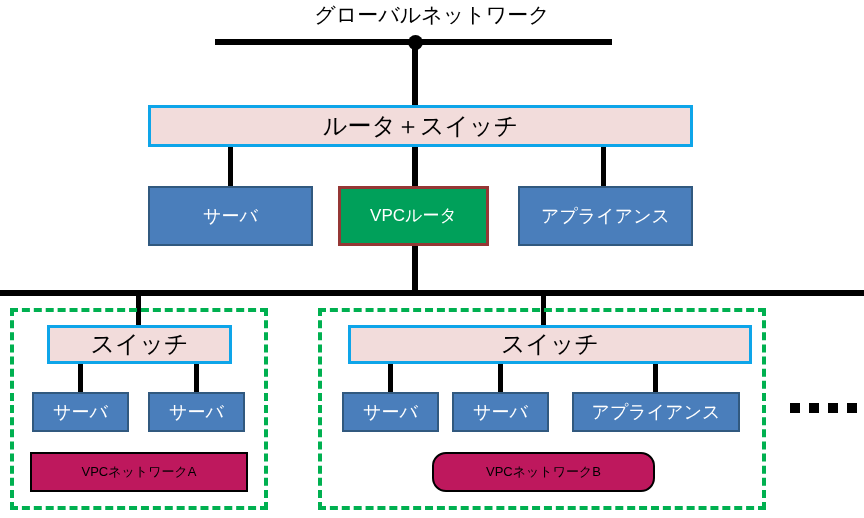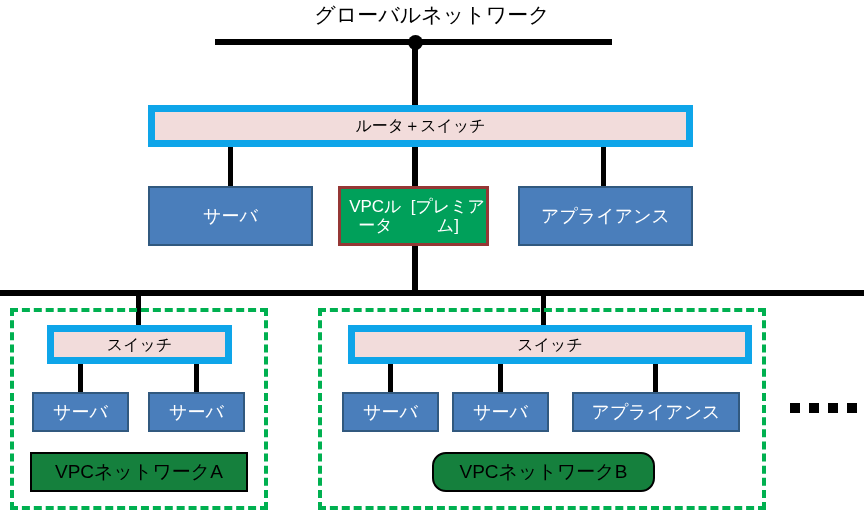--- a/index.html
+++ b/index.html
@@ -55,44 +55,44 @@
   .node {
     box-sizing: border-box;
     display: flex;
     align-items: center;
     justify-content: center;
     text-align: center;
     line-height: 1.12;
   }
   .node-switch {
     background: #f2dcdb;
-    border: 7px solid #0ea5e9;
+    border: 3px solid #0ea5e9;
     color: #000000;
-    font-size: 16px;
+    font-size: 24px;
   }
   .node-net {
     background: #4a7ebb;
     border: 2px solid #31597f;
     color: #ffffff;
     font-size: 18px;
     justify-content: center;
   }
   .node-vpc-router {
     background: #00a05a;
     border: 3px solid #953735;
     color: #ffffff;
     font-size: 17px;
     flex-direction: row;
   }
   .node-vpc-router span { display: block; }
   .node-label {
-    background: #15803d;
+    background: #be185d;
     border: 2px solid #000000;
     color: #000000;
-    font-size: 19px;
+    font-size: 13px;
   }
 
   
   .vpc-zone {
     box-sizing: border-box;
     border: 4px dashed #00b050;
     background: transparent;
   }
 
   
@@ -127,21 +127,20 @@
   <div class="abs vline-thin" style="left:228px; top:147px; height:40px;"></div>
   <div class="abs vline" style="left:412px; top:147px; height:40px;"></div>
   <div class="abs vline-thin" style="left:601px; top:147px; height:40px;"></div>
 
   <div class="abs node node-net" style="left:148px; top:186px; width:165px; height:60px;">
     <span>サーバ</span>
   </div>
 
   <div class="abs node node-vpc-router" style="left:338px; top:186px; width:151px; height:60px;">
     <span>VPCルータ</span>
-    <span>[プレミアム]</span>
   </div>
 
   <div class="abs node node-net" style="left:518px; top:186px; width:175px; height:60px;">
     <span>アプライアンス</span>
   </div>
 
   <div class="abs vline" style="left:412px; top:246px; height:48px;"></div>
 
   <div class="abs hline" style="left:0px; top:290px; width:864px;"></div>
 

